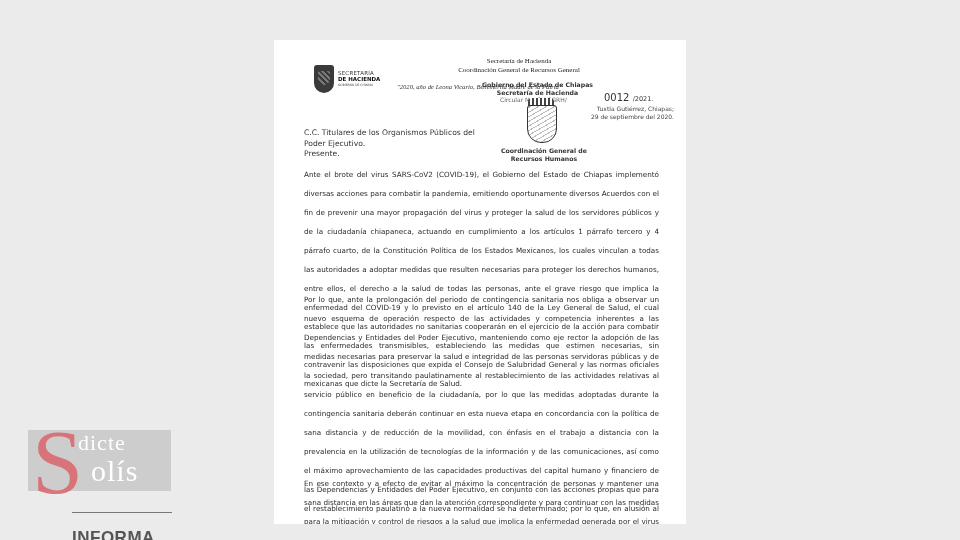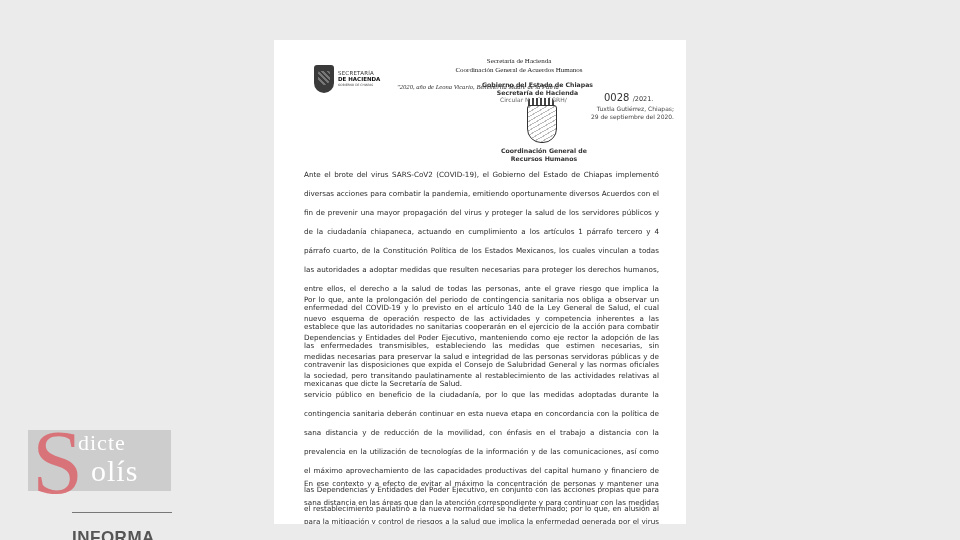--- a/index.html
+++ b/index.html
@@ -115,50 +115,55 @@
     <div class="shield"></div>
     <div class="logo-text">
       <div class="l1">SECRETARÍA</div>
       <div class="l2">DE HACIENDA</div>
       <div class="l3">GOBIERNO DE CHIAPAS</div>
     </div>
   </div>
 
   <div class="head-center">
     <div>Secretaría de Hacienda</div>
-    <div>Coordinación General de Acuerdos Humanos</div>
+    <div>Coordinación General de Recursos General</div>
   </div>
 
   <div class="head-motto">"2020, año de Leona Vicario, Benemérita Madre de la Patria"</div>
 
   <div class="stamp-top">
     <div>Gobierno del Estado de Chiapas</div>
     <div>Secretaría de Hacienda</div>
   </div>
 
   <div class="circular">Circular No. SH/CGRH/</div>
 
   <div class="folio">
-    <span>0028</span>
+    <span>0012</span>
     <small>/2021.</small>
   </div>
 
   <div class="place-date">
     <div>Tuxtla Gutiérrez, Chiapas;</div>
     <div>29 de septiembre del 2020.</div>
   </div>
 
   <div class="coat-crown"></div>
   <div class="coat"></div>
 
   <div class="coord-stamp">
     <div>Coordinación General de</div>
     <div>Recursos Humanos</div>
   </div>
 
+  <div class="addressee">
+    <div>C.C. Titulares de los Organismos Públicos del</div>
+    <div>Poder Ejecutivo.</div>
+    <div>Presente.</div>
+  </div>
 
   <p class="body-text p1" style="margin:0">Ante el brote del virus SARS-CoV2 (COVID-19), el Gobierno del Estado de Chiapas implementó diversas acciones para combatir la pandemia, emitiendo oportunamente diversos Acuerdos con el fin de prevenir una mayor propagación del virus y proteger la salud de los servidores públicos y de la ciudadanía chiapaneca, actuando en cumplimiento a los artículos 1 párrafo tercero y 4 párrafo cuarto, de la Constitución Política de los Estados Mexicanos, los cuales vinculan a todas las autoridades a adoptar medidas que resulten necesarias para proteger los derechos humanos, entre ellos, el derecho a la salud de todas las personas, ante el grave riesgo que implica la enfermedad del COVID-19 y lo previsto en el artículo 140 de la Ley General de Salud, el cual establece que las autoridades no sanitarias cooperarán en el ejercicio de la acción para combatir las enfermedades transmisibles, estableciendo las medidas que estimen necesarias, sin contravenir las disposiciones que expida el Consejo de Salubridad General y las normas oficiales mexicanas que dicte la Secretaría de Salud.</p>
 
   <p class="body-text p2" style="margin:0"><span>Por lo que, ante la prolongación del periodo de contingencia sanitaria nos obliga a observar un nuevo esquema de operación respecto de las actividades y competencia inherentes a las Dependencias y Entidades del Poder Ejecutivo, manteniendo como eje rector la adopción de las medidas necesarias para preservar la salud e integridad de las personas servidoras públicas y de la sociedad, pero transitando paulatinamente al restablecimiento de las actividades relativas al servicio público en beneficio de la ciudadanía, por lo que las medidas adoptadas durante la contingencia sanitaria deberán continuar en esta nueva etapa en concordancia con la política de sana distancia y de reducción de la movilidad, con énfasis en el trabajo a distancia con la prevalencia en la utilización de tecnologías de la información y de las comunicaciones, así como el máximo aprovechamiento de las capacidades productivas del capital humano y financiero de las Dependencias y Entidades del Poder Ejecutivo, en conjunto con las acciones propias que para el restablecimiento paulatino a la nueva normalidad se ha determinado; por lo que, en alusión al pronunciamiento efectuado por la Secretaría de Salud en el Estado, vía oficio número IS/DAF/SRH/DRL/5003/6733/2020, de fecha 24 de septiembre del año en curso, en el sentido de que: </span><span class="quote">"...en las últimas semanas ha existido una tendencia marcadamente descendente de los casos de COVID-19 en Chiapas, aunado a que todos los indicadores que determinan el color del semáforo de riesgo en el Estado señalan una evolución favorable..."</span><span>, se estima prudente reanudar las actividades así como los procedimientos, trámites y servicios que se encuentran suspendidos, quehacer público que deberá efectuarse en apego a las indicaciones que dicten las autoridades sanitarias; en consecuencia, se les comunica que se da inicio a las labores del personal a su respectivo cargo a partir del 1 de Octubre de 2020.</span></p>
 
   <p class="body-text p3" style="margin:0">En ese contexto y a efecto de evitar al máximo la concentración de personas y mantener una sana distancia en las áreas que dan la atención correspondiente y para continuar con las medidas para la mitigación y control de riesgos a la salud que implica la enfermedad generada por el virus SARS-CoV2 (COVID-19) se procederá conforme a los días y horarios señalados que se indican a continuación:</p>
 
   <div class="footer-address">
     <div>Blvd. Andrés Serra Rojas No. 1090, Torre Chiapas, Nivel 14,</div>
     <div>Col. Paso Limón; C.P. 29045, Tuxtla Gutiérrez, Chiapas.</div>

